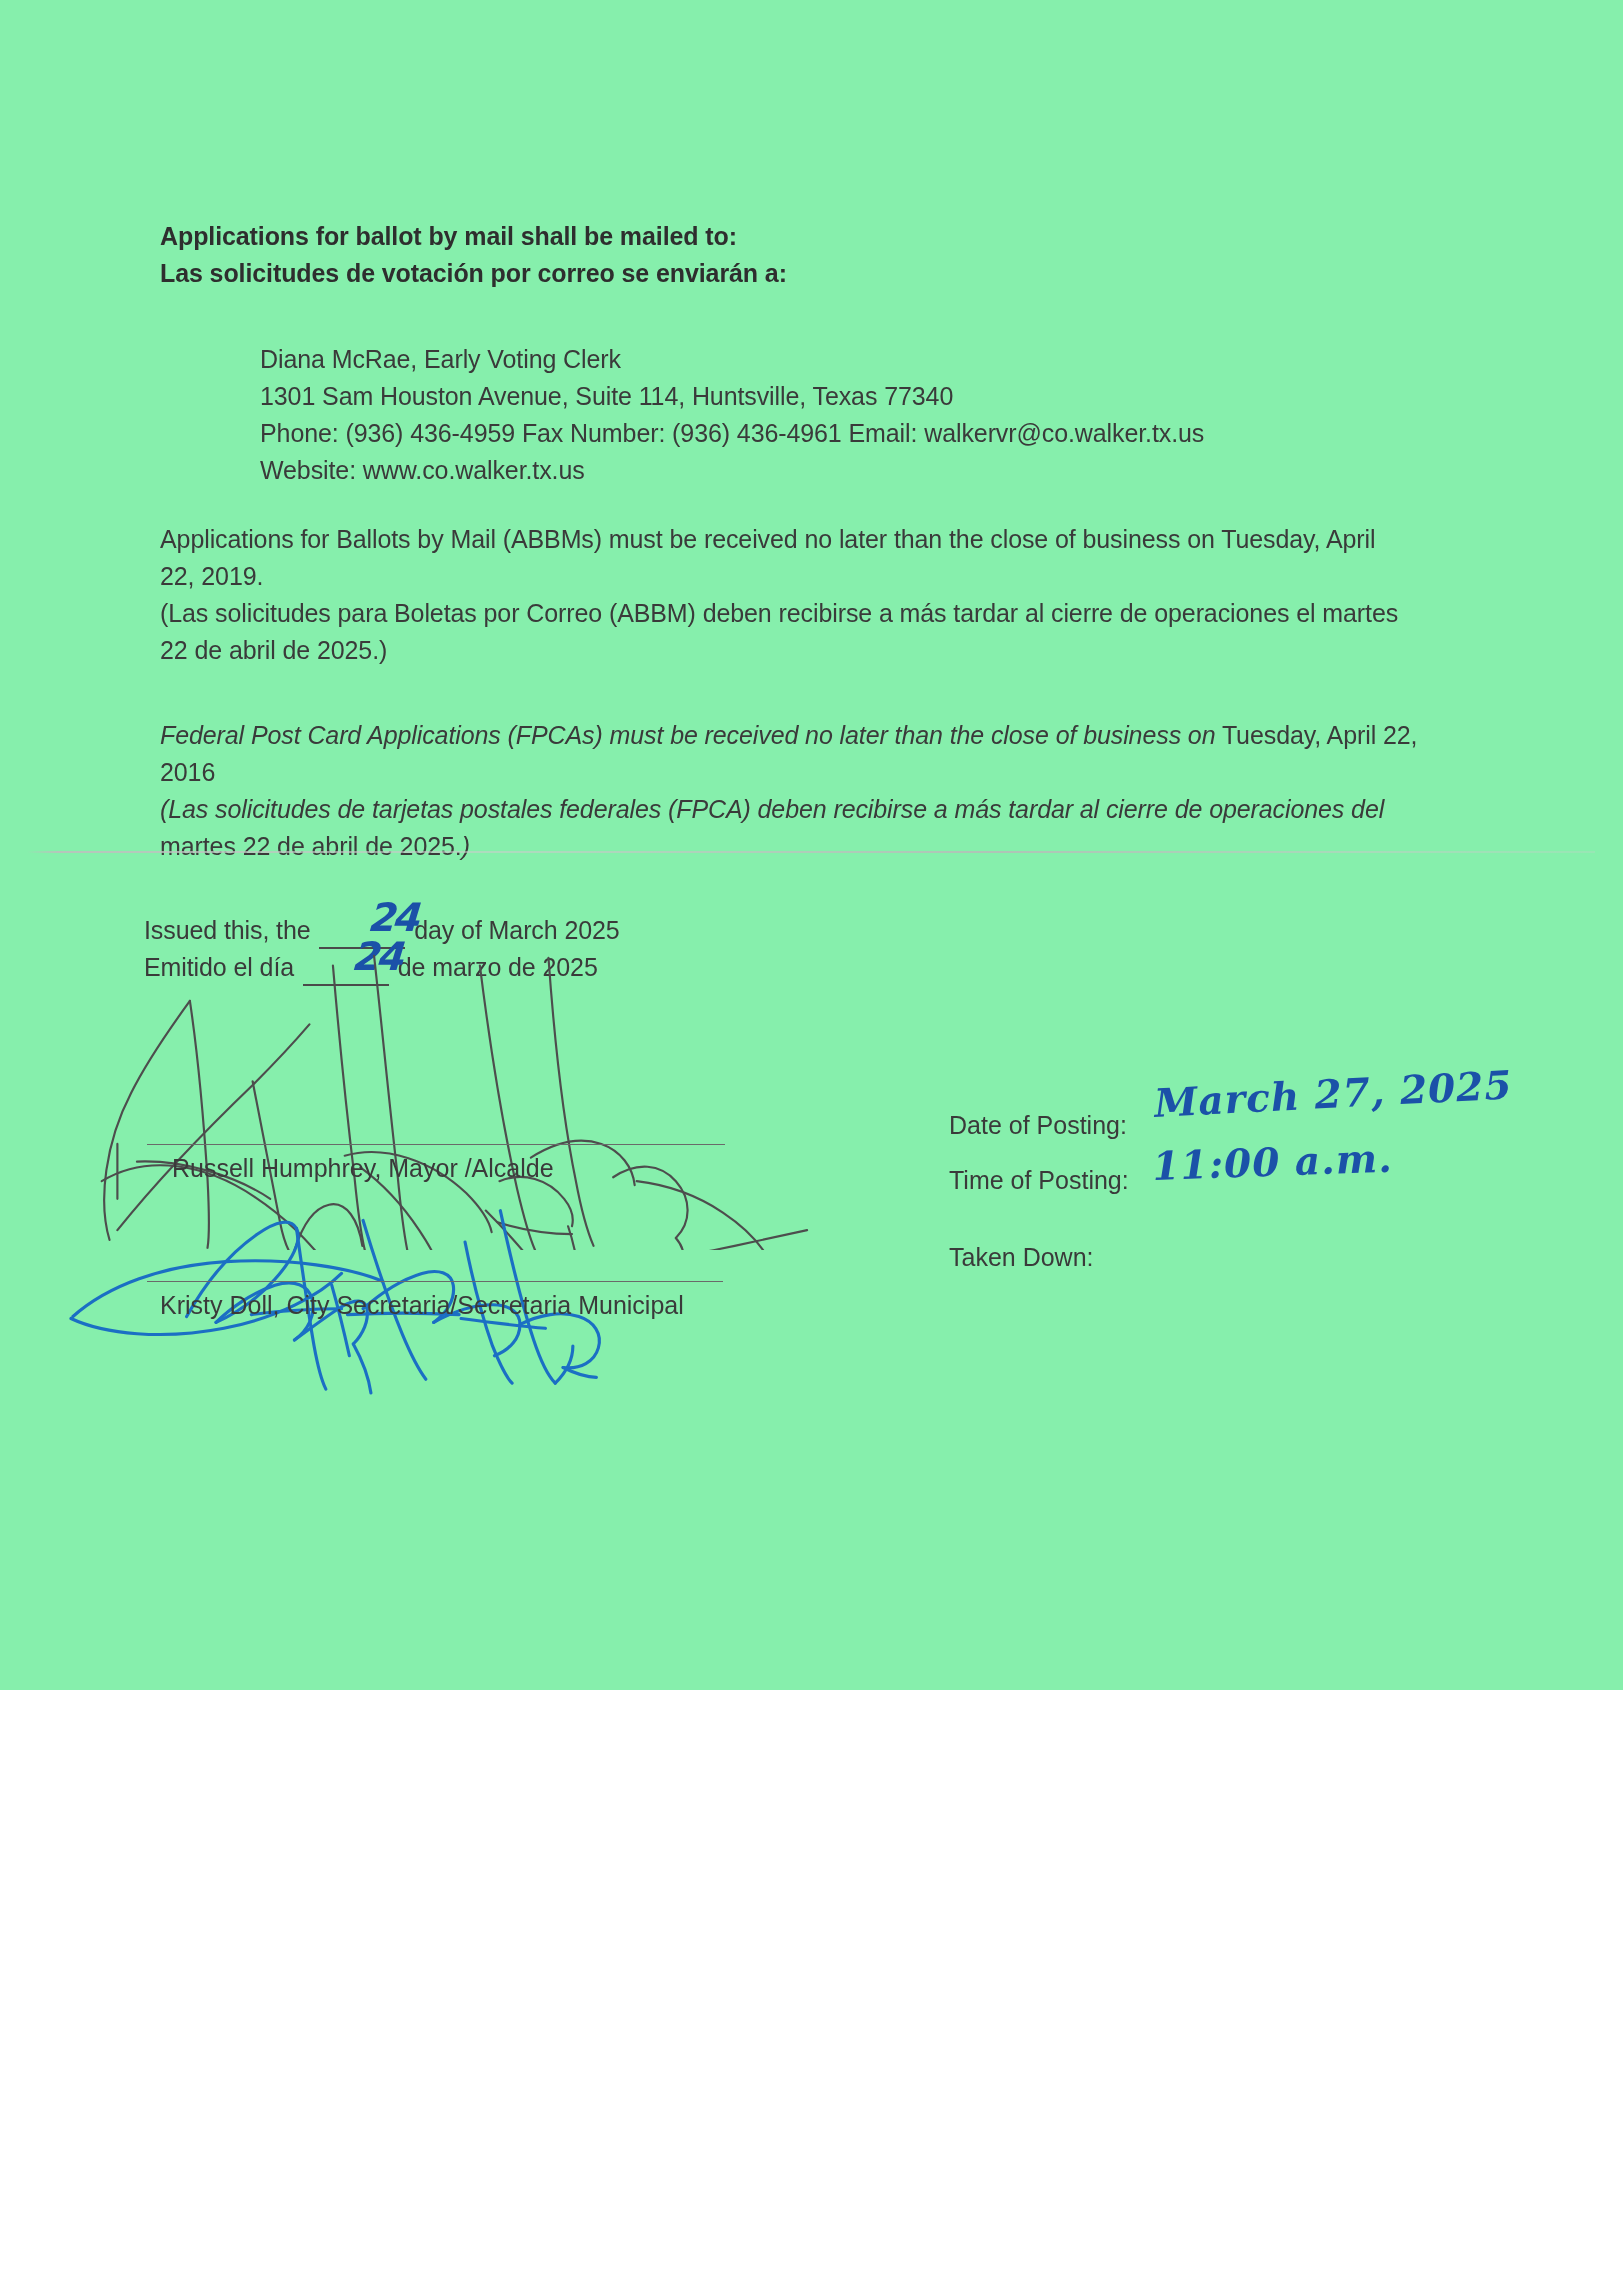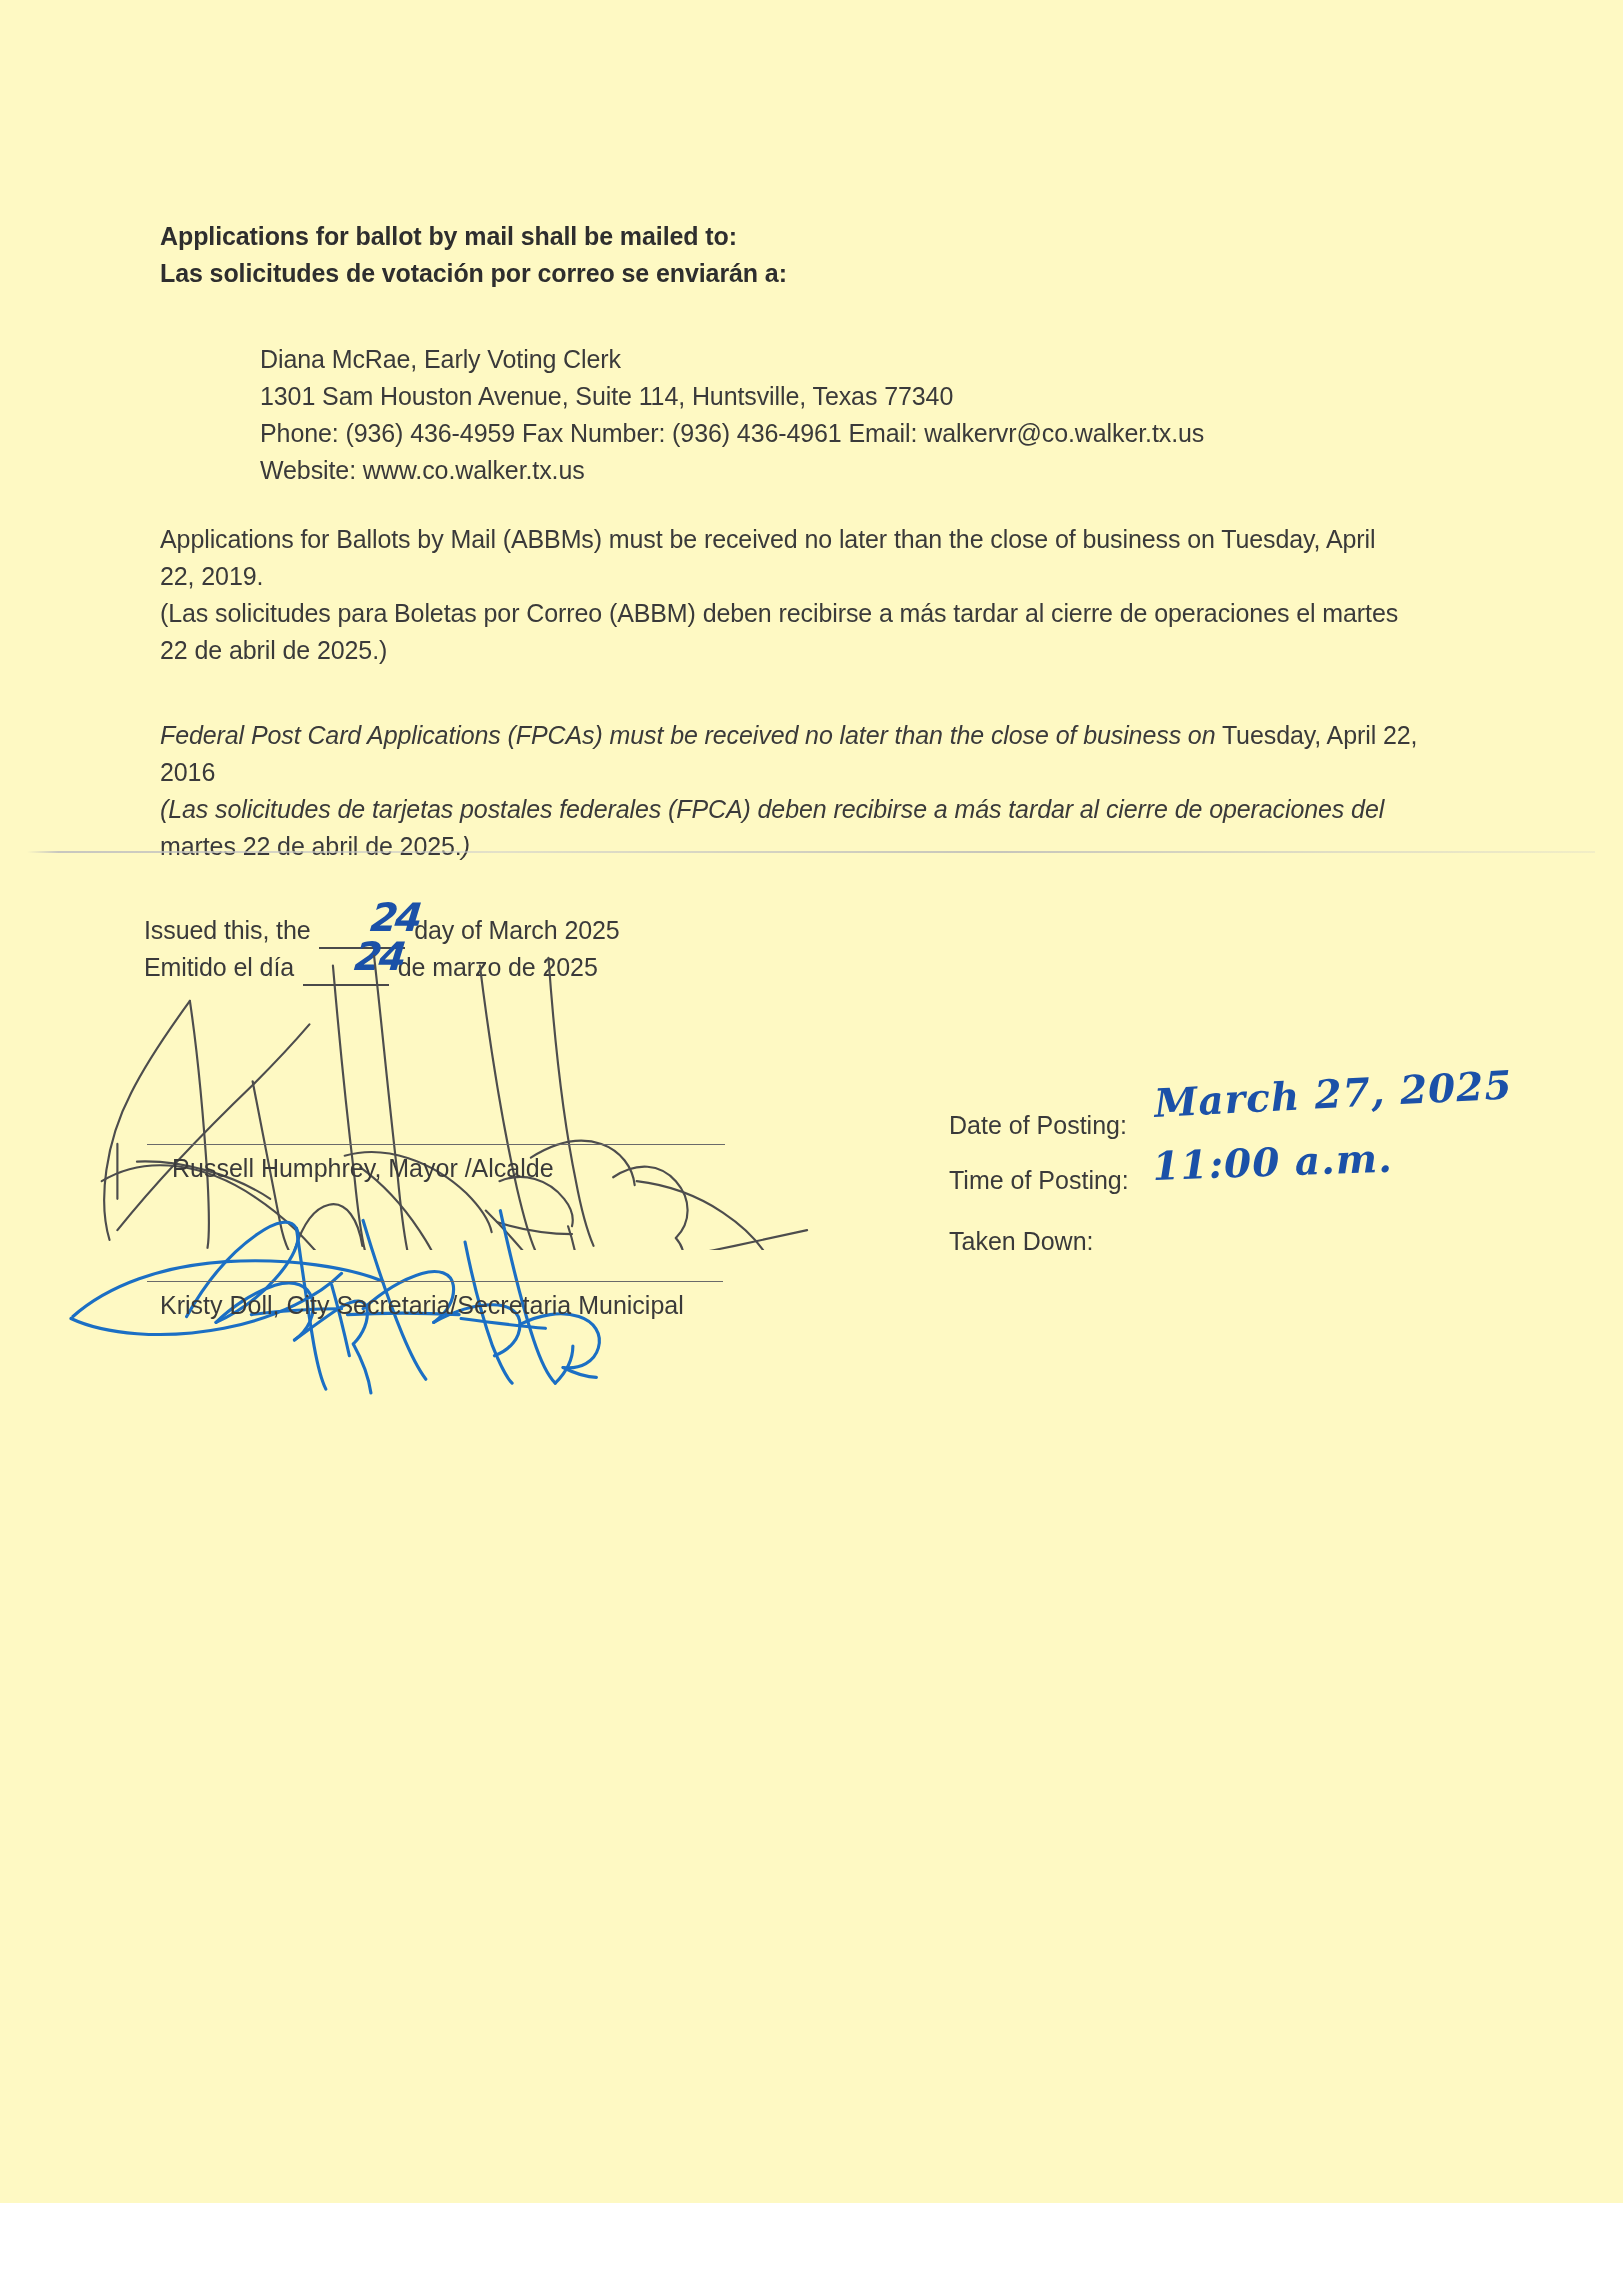--- a/index.html
+++ b/index.html
@@ -6,22 +6,22 @@
     margin: 0;
     padding: 0;
     background: #ffffff;
   }
   body {
     font-family: "Liberation Sans", sans-serif;
   }
   #page {
     position: relative;
     width: 1623px;
-    height: 2203px;
-    background: #fef9c3;
+    height: 1690px;
+    background: #86efac;
     overflow: hidden;
     color: #2b2b2b;
   }
 
   
   .blk {
     position: absolute;
     font-size: 25px;
     line-height: 37px;
     color: #3a3a3a;
@@ -233,20 +233,20 @@
 
   <div id="posting">
     <div class="prow">
       <span class="plabel">Date of Posting:</span>
       <span class="handwriting" id="hw-date">March 27, 2025</span>
     </div>
     <div class="prow">
       <span class="plabel">Time of Posting:</span>
       <span class="handwriting" id="hw-time">11:00 a.m.</span>
     </div>
-    <div class="prow" style="margin-top:6px;">
+    <div class="prow" style="margin-top:22px;">
       <span class="plabel">Taken Down:</span>
       <span class="handwriting" style="left:201px; top:-13.7px; font-size:39px;"></span>
     </div>
   </div>
 
 </div>
 
 
 </body></html>

